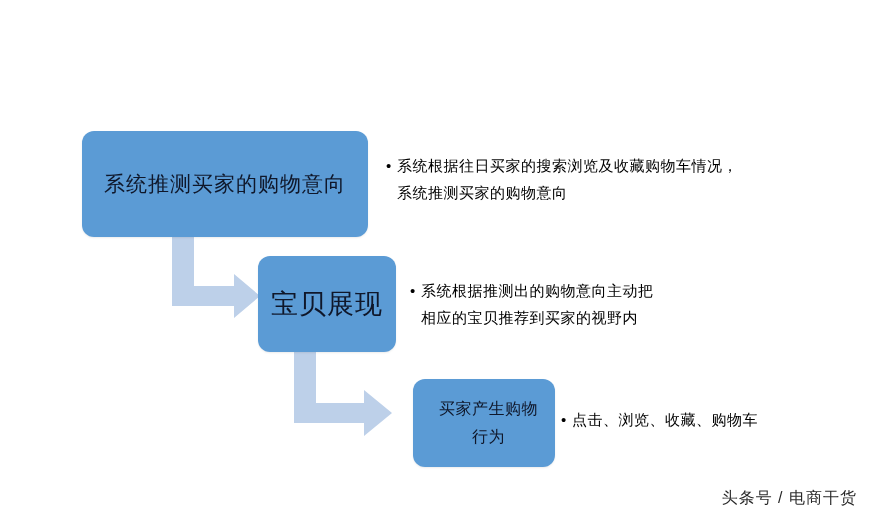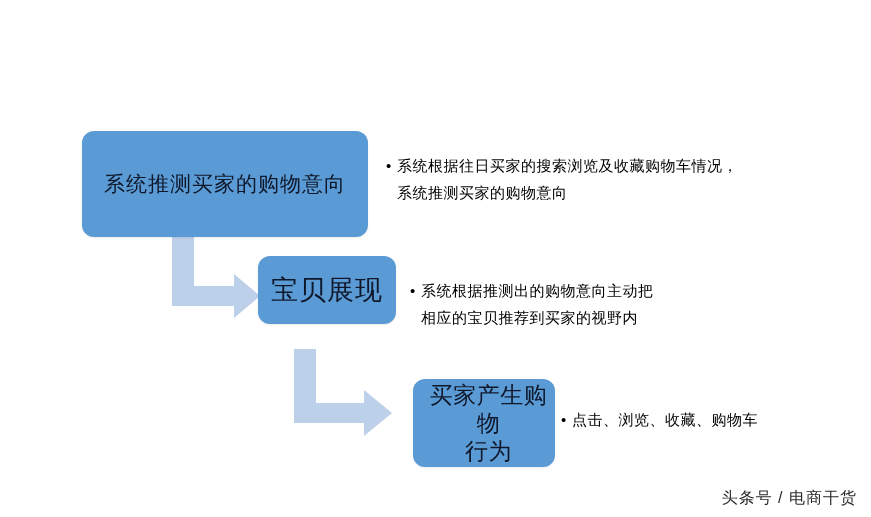--- a/index.html
+++ b/index.html
@@ -63,36 +63,36 @@
   #box-1 .box-label {
     font-size: 21px;
     line-height: 30px;
     letter-spacing: 1px;
   }
 
   #box-2 {
     left: 258px;
     top: 256px;
     width: 138px;
-    height: 68px;
+    height: 96px;
   }
   #box-2 .box-label {
     font-size: 27px;
     line-height: 34px;
     letter-spacing: 1px;
   }
 
   #box-3 {
     left: 413px;
     top: 379px;
     width: 142px;
     height: 88px;
   }
   #box-3 .box-label {
-    font-size: 23px;
+    font-size: 16px;
     line-height: 28px;
     letter-spacing: 0.5px;
     padding-left: 9px;
   }
 
   
   .elbow-arrow {
     position: absolute;
     overflow: visible;
   }

